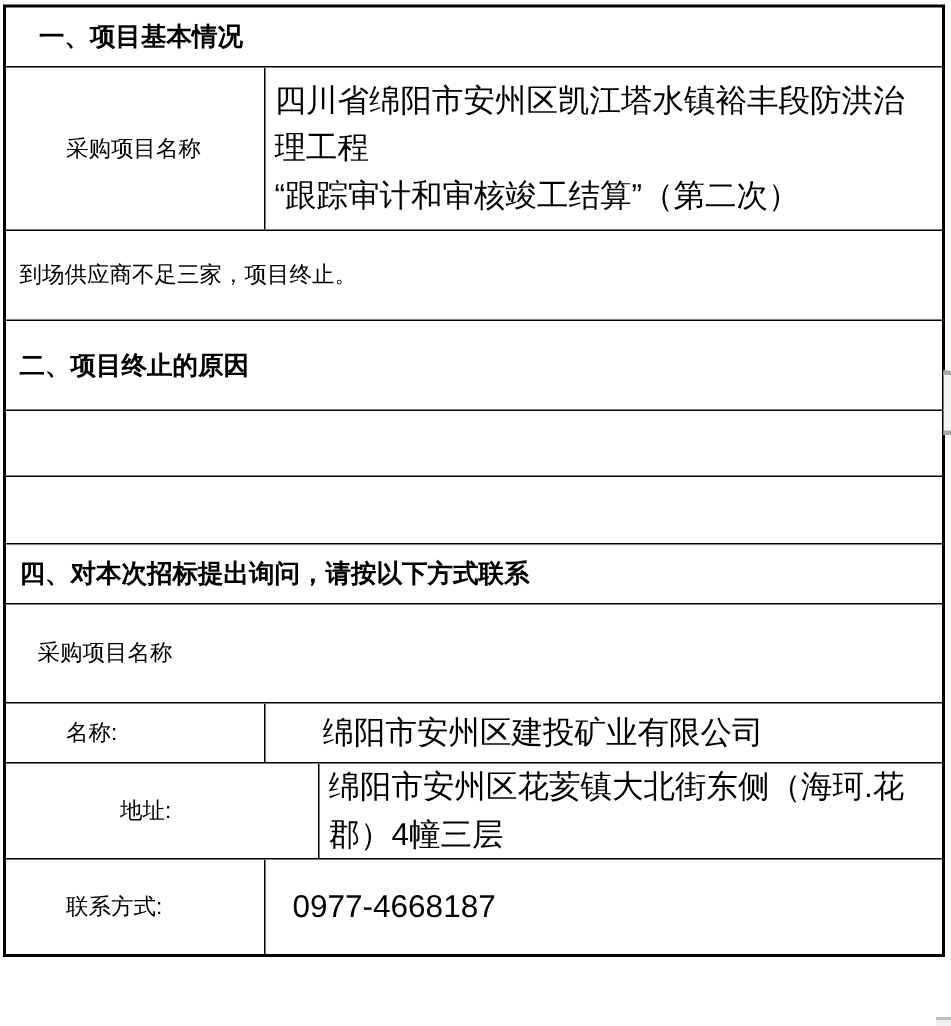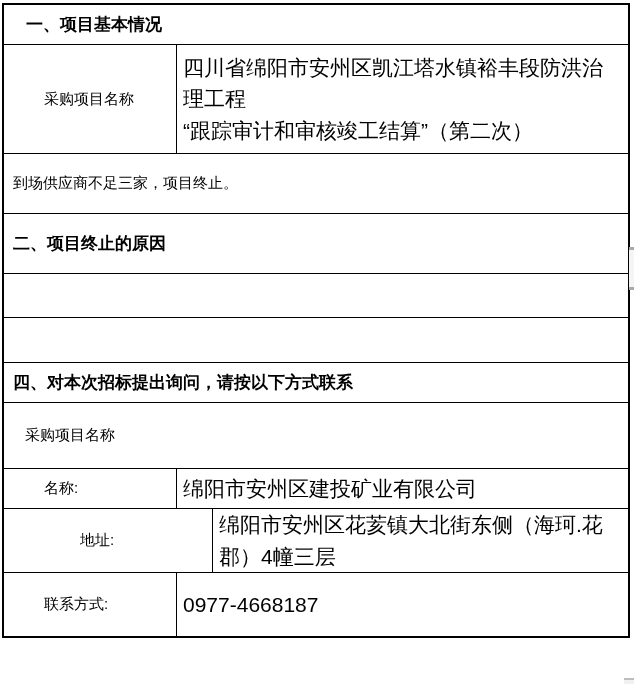--- a/index.html
+++ b/index.html
@@ -27,21 +27,21 @@
     border: 2px solid #000000;
     background: #ffffff;
   }
   .row {
     box-sizing: border-box;
     border-bottom: 1px solid #000000;
     display: flex;
     align-items: stretch;
     overflow: hidden;
   }
-  .row:last-child { border-bottom: none; }
+  .row:last-child { border-bottom: none; gap: 12px; }
 
   .section-header {
     font-weight: bold;
     font-size: 17px;
     display: flex;
     align-items: center;
     padding-left: 9px;
     width: 100%;
     box-sizing: border-box;
   }
@@ -89,21 +89,21 @@
   
   .r-h1        { height: 40px; }
   .r-projname  { height: 109px; }
   .r-h2        { height: 60px; }
   .r-reason    { height: 60px; }
   .r-empty1    { height: 44px; }
   .r-h3        { height: 41px; }
   .r-empty2    { height: 45px; }
   .r-h4        { height: 40px; }
   .r-purchaser { height: 66px; }
-  .r-name      { height: 40px; }
+  .r-name      { height: 40px; gap: 32px; }
   .r-addr      { height: 64px; padding-left: 36px; }
   .r-phone     { height: 63px; }
 
   
   .v-scroll-thumb {
     position: absolute;
     right: 0;
     top: 247px;
     width: 5px;
     height: 43px;

